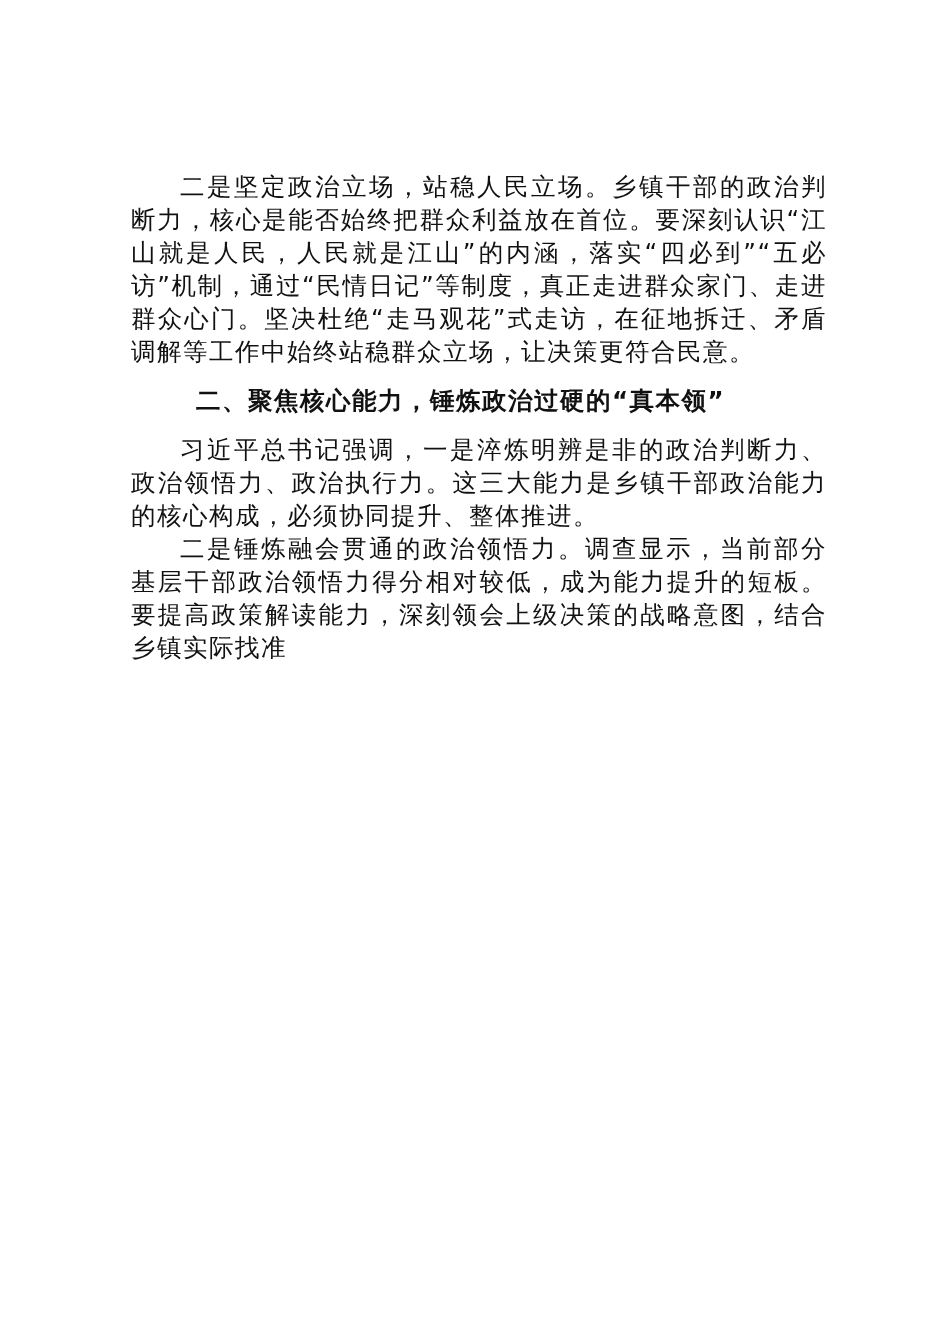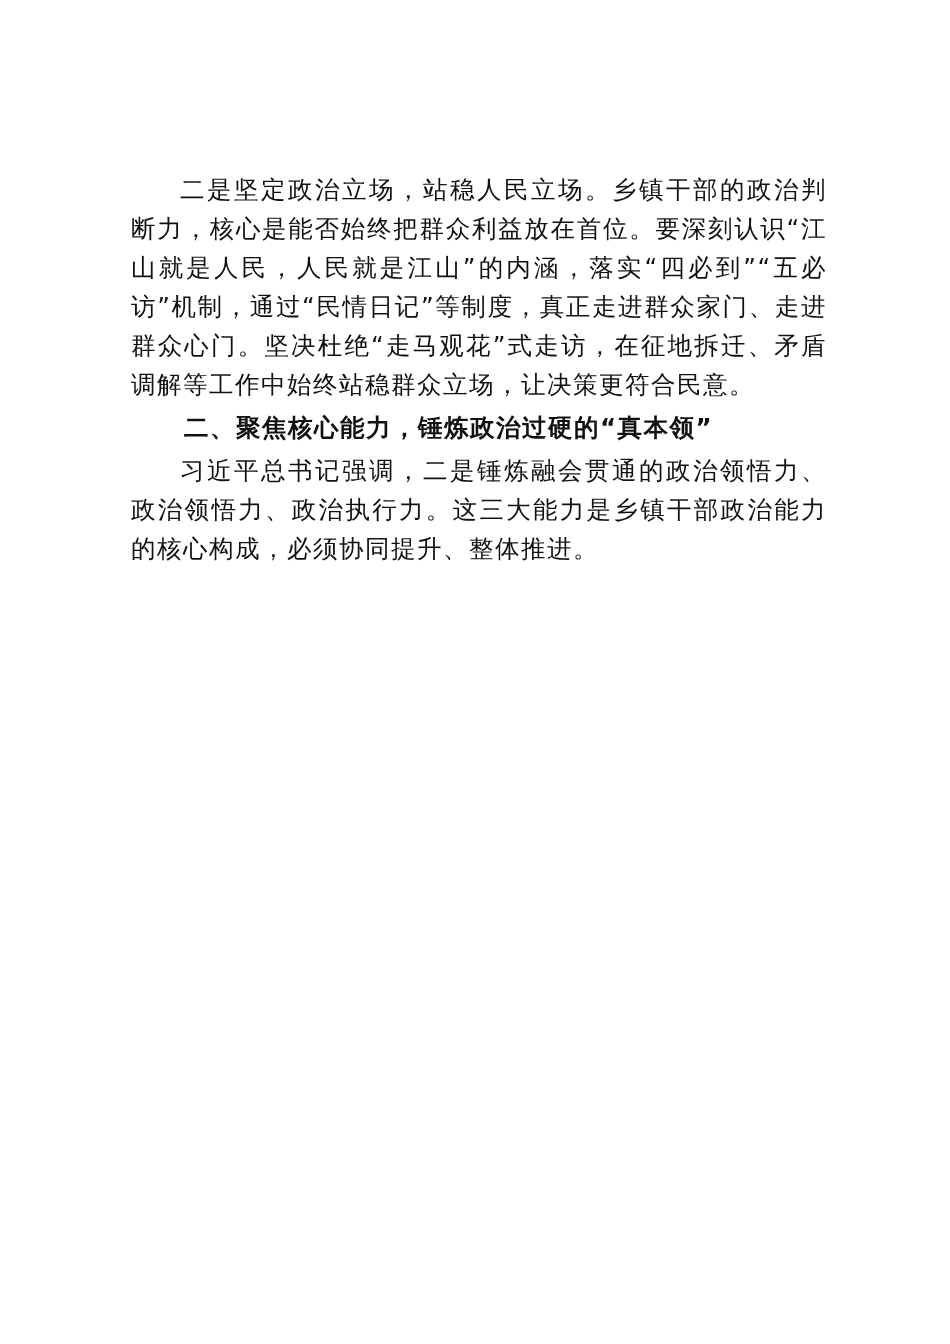--- a/index.html
+++ b/index.html
@@ -5,27 +5,28 @@
   html, body { margin: 0; padding: 0; background: #ffffff; }
   body { width: 950px; height: 1344px; position: relative; overflow: hidden; }
   .page {
     position: absolute;
     left: 131px;
     top: 170px;
     width: 696px;
     color: #111111;
     font-family: "DejaVu Sans", "Liberation Sans", sans-serif;
     font-size: 24.5px;
-    line-height: 39px;
+    line-height: 33px;
     letter-spacing: 1.5px;
     text-align: justify;
   }
   .para { margin: 0; text-indent: 2em; }
-  .heading { margin: 4px; text-indent: 2em; font-weight: bold; }
+  .heading { margin: 16px; text-indent: 2em; font-weight: bold; }
 </style>
 </head>
 <body>
 
 <div class="page">
   <p class="para">二是坚定政治立场，站稳人民立场。乡镇干部的政治判断力，核心是能否始终把群众利益放在首位。要深刻认识“江山就是人民，人民就是江山”的内涵，落实“四必到”“五必访”机制，通过“民情日记”等制度，真正走进群众家门、走进群众心门。坚决杜绝“走马观花”式走访，在征地拆迁、矛盾调解等工作中始终站稳群众立场，让决策更符合民意。</p>
   <p class="heading">二、聚焦核心能力，锤炼政治过硬的“真本领”</p>
-  <p class="para">习近平总书记强调，二是锤炼融会贯通的政治领悟力、政治领悟力、政治执行力。这三大能力是乡镇干部政治能力的核心构成，必须协同提升、整体推进。</p>
+  <p class="para">习近平总书记强调，一是淬炼明辨是非的政治判断力、政治领悟力、政治执行力。这三大能力是乡镇干部政治能力的核心构成，必须协同提升、整体推进。</p>
+  <p class="para">二是锤炼融会贯通的政治领悟力。调查显示，当前部分基层干部政治领悟力得分相对较低，成为能力提升的短板。要提高政策解读能力，深刻领会上级决策的战略意图，结合乡镇实际找准</p>
 </div>
 
 </body></html>

